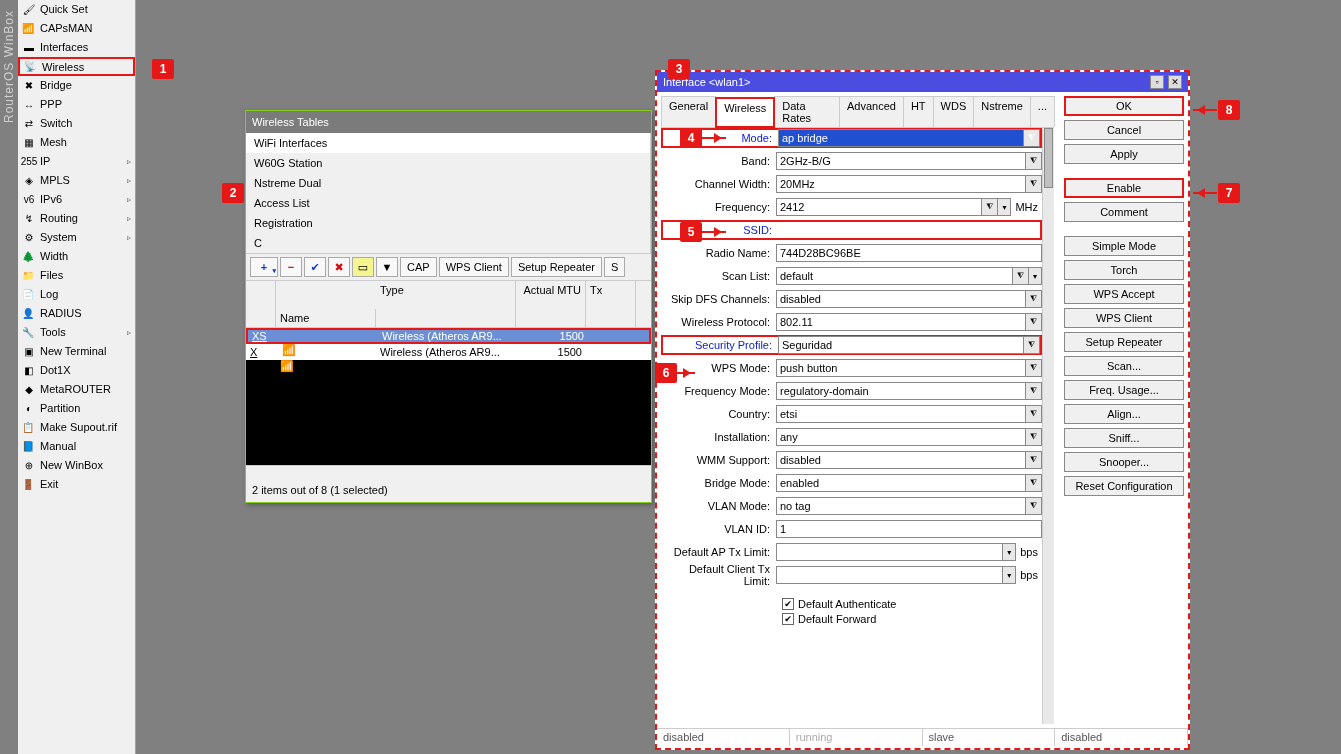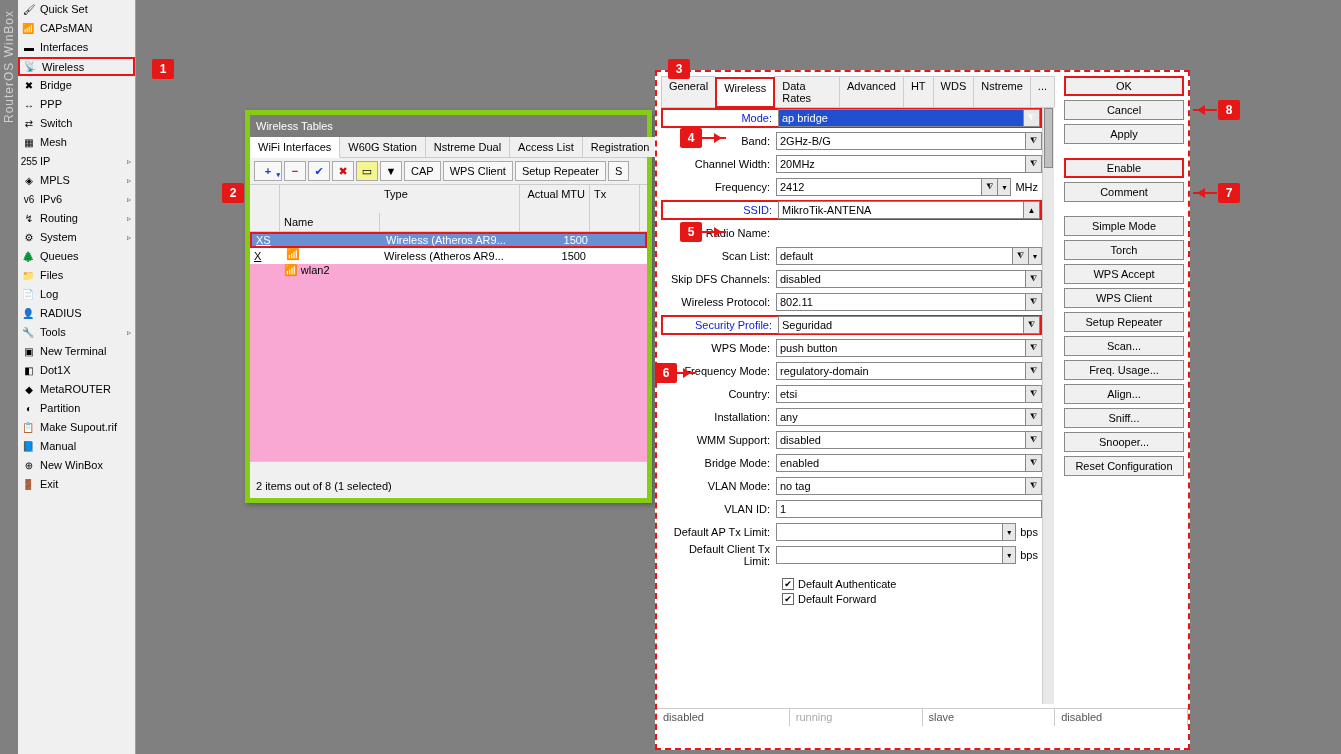--- a/index.html
+++ b/index.html
@@ -9,23 +9,23 @@
 .vertical-label { position: absolute; left: 0; bottom: 0; width: 18px; height: 754px; background: #808080; color: #d0d0d0; writing-mode: vertical-rl; transform: rotate(180deg); display: flex; align-items: center; justify-content: flex-end; padding-bottom: 10px; font-size: 12px; letter-spacing: 1px; }
 
 
 .sidebar { position: absolute; left: 18px; top: 0; width: 118px; height: 754px; background: #f0f0f0; border-right: 1px solid #a0a0a0; }
 .sidebar-item { height: 19px; display: flex; align-items: center; padding: 0 4px; cursor: pointer; gap: 4px; border-bottom:1px solid transparent;}
 .sidebar-item.hl { border: 2px solid #e61717; background:#f0f0f0;}
 .sidebar-icon { width: 14px; height: 14px; display: inline-flex; align-items: center; justify-content: center; font-size: 10px; }
 .sidebar-sub { font-size: 8px; color: #555; margin-left:auto; }
 
 
-.win1 { position: absolute; left: 245px; top: 110px; width: 407px; height: 393px; background: #f9a8d4; border: 5px solid #84cc16; box-shadow: 2px 2px 5px rgba(0,0,0,0.3); }
+.win1 { position: absolute; left: 245px; top: 110px; width: 407px; height: 393px; background: #000000; border: 1px solid #84cc16; box-shadow: 2px 2px 5px rgba(0,0,0,0.3); }
 .win1-title { height: 22px; background: #7b7b7b; color: #fff; display: flex; align-items: center; padding: 0 6px; font-size: 11px; }
-.win1-tabs { display: flex; border-bottom: 1px solid #ccc; background:#f0f0f0;}
+.win1-tabs { display: flex; border-bottom: 1px solid #ccc; background:#f0f0f0;flex-direction:column;}
 .win1-tab { padding: 4px 8px; border-right: 1px solid #ccc; background: #f0f0f0; cursor: pointer; white-space:nowrap;}
 .win1-tab.active { background: #fff; border-bottom: 1px solid #fff; margin-bottom: -1px; }
 .win1-toolbar { display: flex; align-items: center; padding: 3px 4px; border-bottom: 1px solid #ccc; gap: 2px; background:#f0f0f0; }
 .tbtn { width: 22px; height: 20px; border: 1px solid #aaa; background: #f8f8f8; display: inline-flex; align-items: center; justify-content: center; cursor: pointer; font-size: 11px; }
 .tbtn.dd { width: 28px; position:relative; }
 .tbtn.dd::after{content:"▾"; font-size:7px; position:absolute; right:1px; bottom:1px;}
 .txtbtn { height: 20px; border: 1px solid #aaa; background: #f8f8f8; padding: 0 6px; display: inline-flex; align-items: center; cursor: pointer; }
 .win1-header { display: flex; background: #f0f0f0; border-bottom: 1px solid #ccc; }
 .win1-header > div { padding: 3px 4px; border-right: 1px solid #ccc; }
 .win1-rows { background: #fff; }
@@ -139,21 +139,21 @@
       <span>Routing</span>
       <span class="sidebar-sub">▹</span>
     </div>
     <div class="sidebar-item">
       <span class="sidebar-icon">⚙</span>
       <span>System</span>
       <span class="sidebar-sub">▹</span>
     </div>
     <div class="sidebar-item">
       <span class="sidebar-icon">🌲</span>
-      <span>Queues</span>
+      <span>Width</span>
     </div>
     <div class="sidebar-item">
       <span class="sidebar-icon">📁</span>
       <span>Files</span>
     </div>
     <div class="sidebar-item">
       <span class="sidebar-icon">📄</span>
       <span>Log</span>
     </div>
     <div class="sidebar-item">
@@ -241,20 +241,25 @@
         <div class="col-name">📶 wlan2</div>
         <div class="col-type">Wireless (Atheros AR9...</div>
         <div class="col-mtu">1500</div>
         <div class="col-tx"></div>
       </div>
     </div>
   <div class="win1-status">2 items out of 8 (1 selected)</div>
 </div>
 
 <div class="win2">
+  <div class="win2-title">
+    <span class="win2-title-txt">Interface &lt;wlan1&gt;</span>
+    <span class="win2-ctrl">▫</span>
+    <span class="win2-ctrl">✕</span>
+  </div>
   <div class="win2-body">
     <div class="win2-left">
       <div class="win2-tabs" id="if-tabs">
           <div class="win2-tab">General</div>
           <div class="win2-tab active hl">Wireless</div>
           <div class="win2-tab">Data Rates</div>
           <div class="win2-tab">Advanced</div>
           <div class="win2-tab">HT</div>
           <div class="win2-tab">WDS</div>
           <div class="win2-tab">Nstreme</div>
@@ -287,27 +292,24 @@
               <label>Frequency:</label>
               <div class="combo">
                 <span>2412</span>
                 <span class="combo-arrow">⧨</span>
               </div>
               <div class="dd-extra">▾</div>
               <span class="unit">MHz</span>
             </div>
             <div class="row hl">
               <label>SSID:</label>
-              <div class="combo">
-                <span>MikroTik-ANTENA</span>
-                <span class="combo-arrow">▲</span>
-              </div>
             </div>
             <div class="row">
               <label>Radio Name:</label>
+              <div class="txt">744D28BC96BE</div>
             </div>
             <div class="row">
               <label>Scan List:</label>
               <div class="combo">
                 <span>default</span>
                 <span class="combo-arrow">⧨</span>
               </div>
               <div class="dd-extra">▾</div>
             </div>
             <div class="row">

